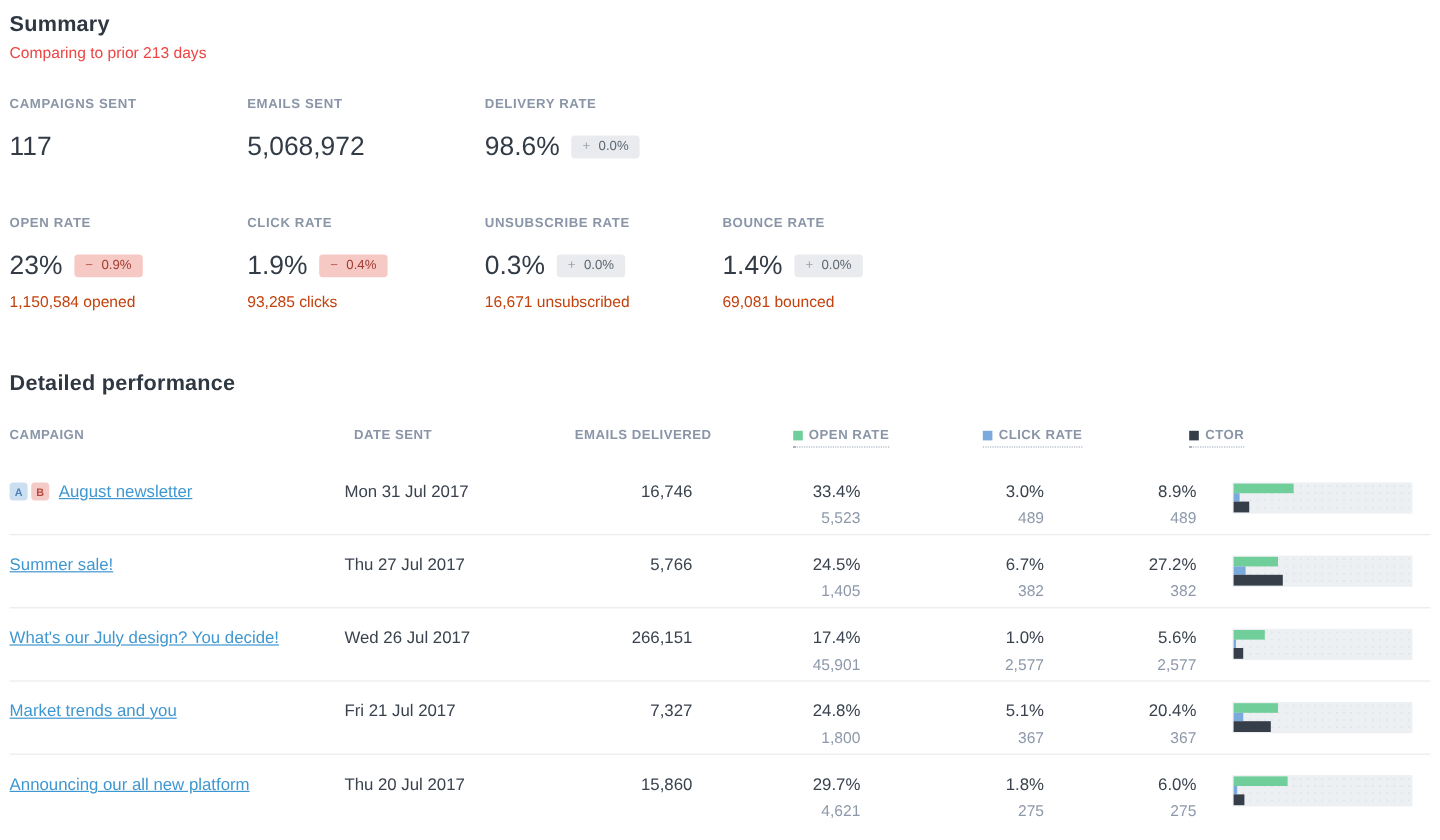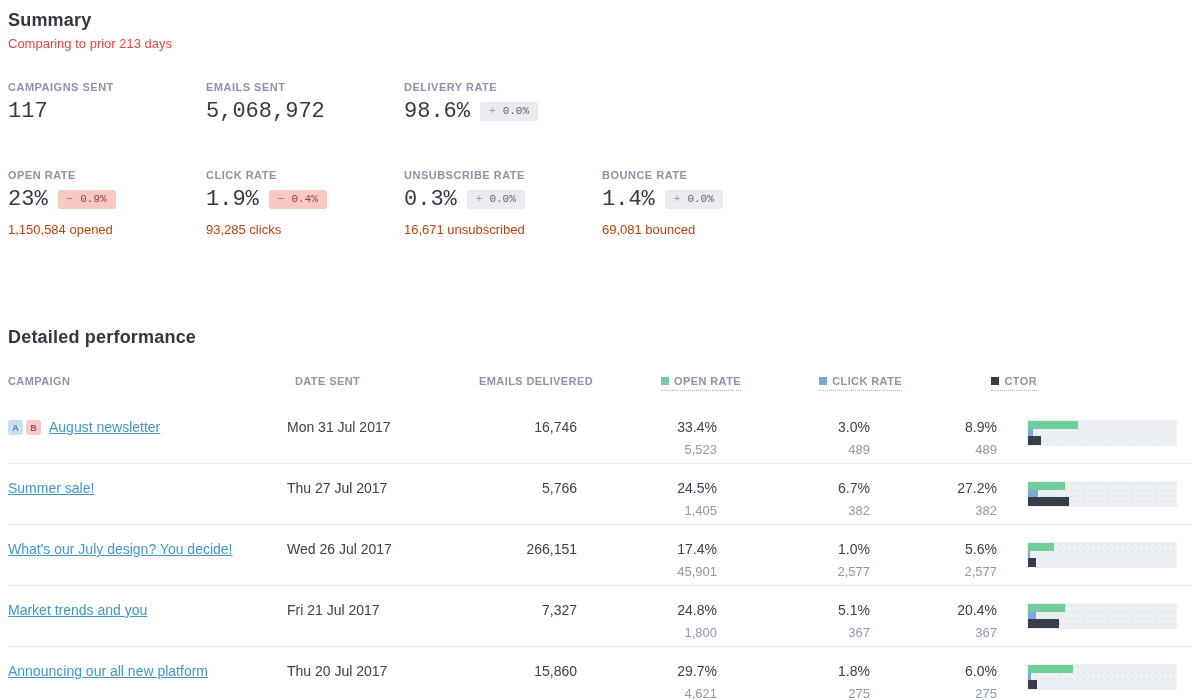--- a/index.html
+++ b/index.html
@@ -30,26 +30,25 @@
   .metrics-grid.row1 { margin-top: 30px; }
   .metrics-grid.row2 { margin-top: 46px; }
   .metric-label {
     font-size: 11px;
     font-weight: 700;
     letter-spacing: .5px;
     color: #8a96a8;
     text-transform: uppercase;
   }
   .metric-value-row {
-    margin-top: 6px;
+    margin-top: 17px;
     display: flex;
     align-items: center;
     gap: 10px;
     height: 24px;
-    font-family: Liberation Mono, monospace;
   }
   .metric-value {
     font-size: 22px;
     font-weight: 400;
     color: #323b46;
   }
   .badge {
     display: inline-flex;
     align-items: center;
     gap: 7px;
@@ -64,21 +63,21 @@
   .badge-down { background: #f6c9c5; }
   .badge-down .badge-sign { color: #bb5a50; }
   .badge-down .badge-val  { color: #a23c32; }
   .metric-sub {
     margin-top: 11px;
     font-size: 13px;
     color: #c2410c;
   }
 
   
-  .detailed-title { margin-top: 90px; }
+  .detailed-title { margin-top: 50px; }
   .perf-grid {
     display: grid;
     grid-template-columns: 279px 150px 140px 140px 153px 127px 195px;
     align-items: start;
   }
   .table-header { margin-top: 27px; padding-bottom: 12px; gap: 8px; }
   .th {
     font-size: 11px;
     font-weight: 700;
     letter-spacing: .4px;

